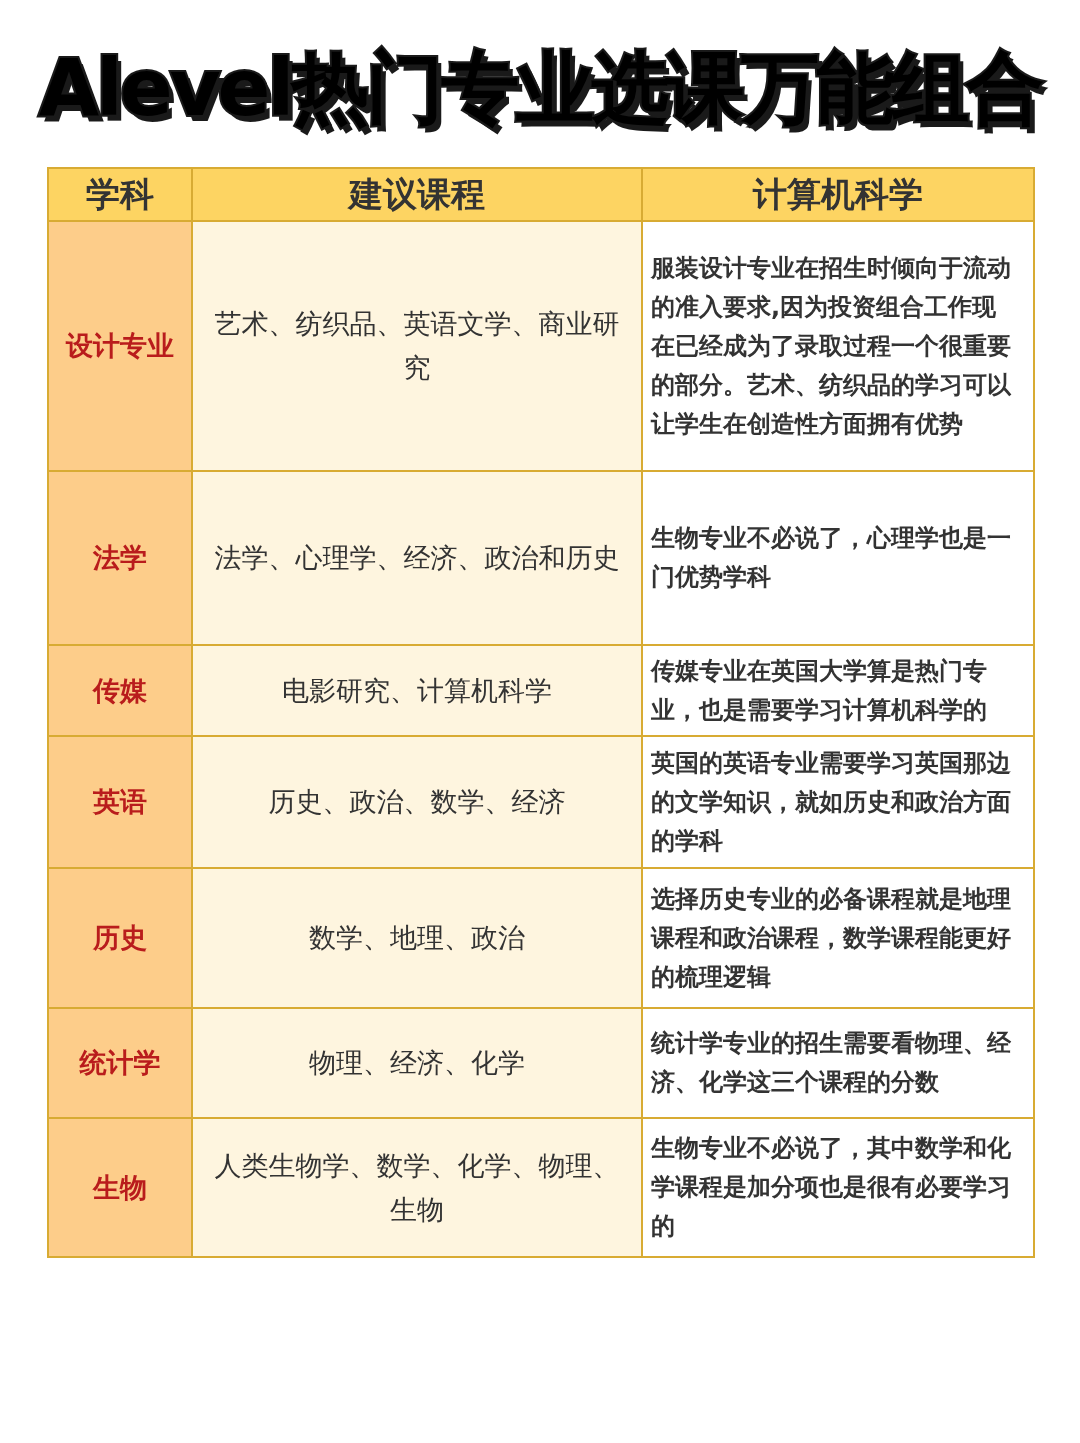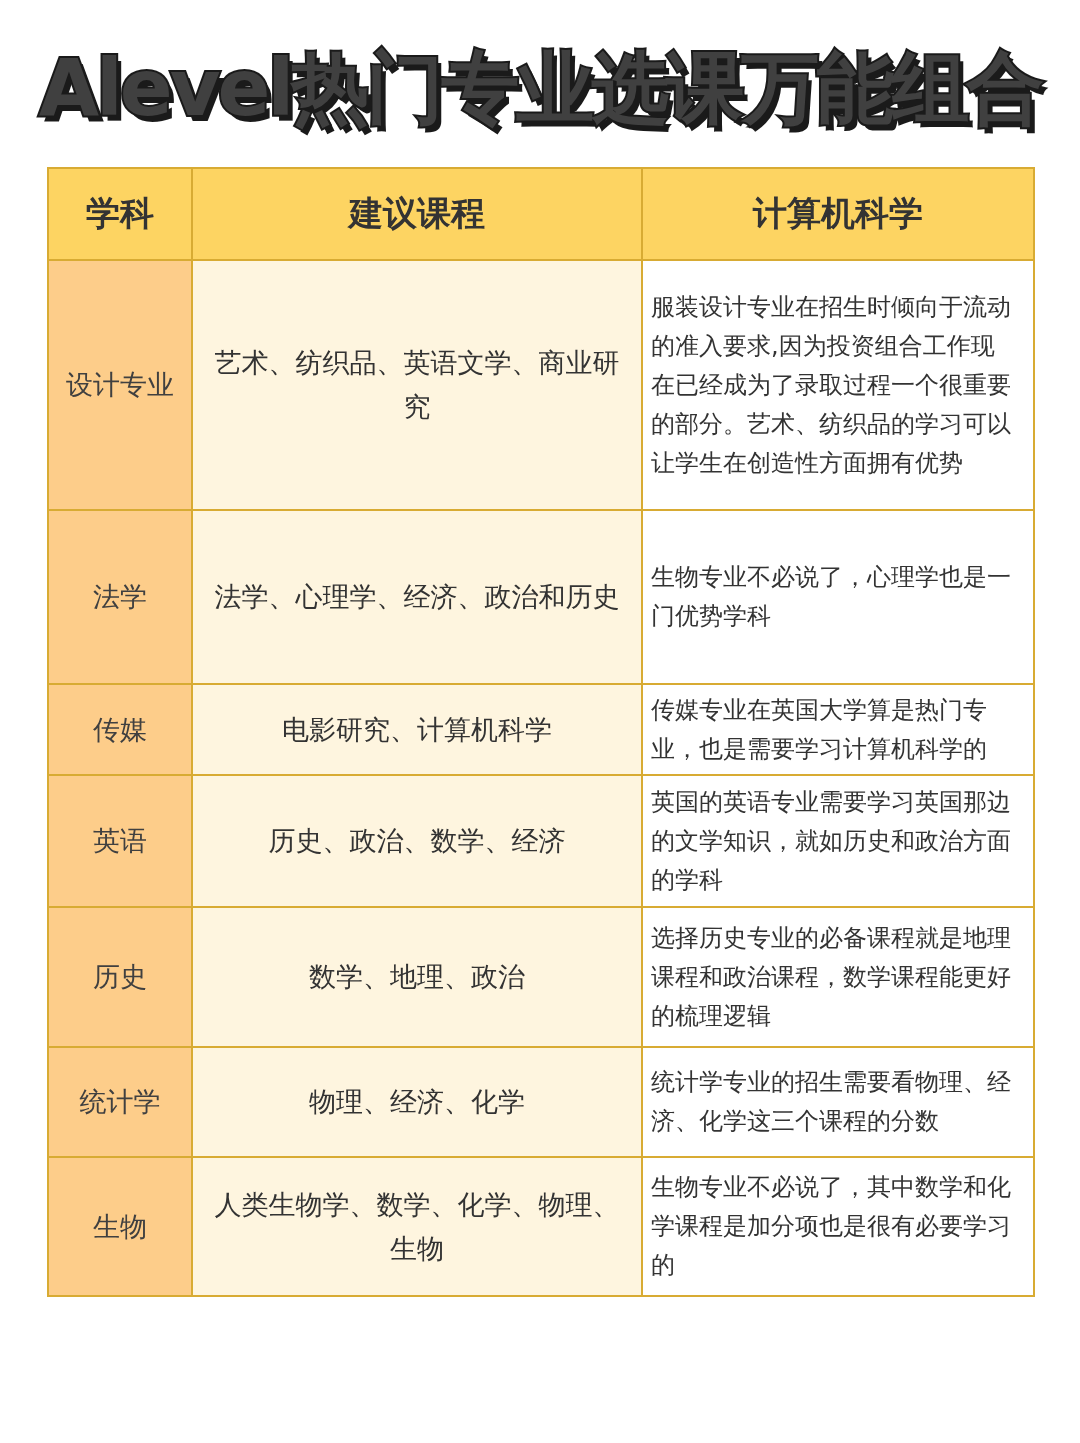--- a/index.html
+++ b/index.html
@@ -2,50 +2,50 @@
 <html><head>
 <meta charset="utf-8">
 <style>
   * { box-sizing: border-box; margin: 0; padding: 0; }
   html, body { width: 1080px; height: 1443px; background: #ffffff; overflow: hidden; }
   body { font-family: "DejaVu Sans", "Liberation Sans", sans-serif; color: #333333; position: relative; }
 
   .title {
     position: absolute; left: 0; top: 38px; width: 1080px; height: 100px;
     text-align: center; font-size: 78px; font-weight: 900; line-height: 100px;
-    color: #404040; letter-spacing: -3px;
+    color: #000000; letter-spacing: -3px;
     -webkit-text-stroke: 4px #1a1a1a;
     paint-order: stroke fill;
     text-shadow: 5px 6px 0 #1a1a1a;
   }
 
   table.grid {
     position: absolute; left: 47px; top: 167px; width: 986px;
     border-collapse: collapse; table-layout: fixed;
   }
   table.grid col.c1 { width: 144px; }
   table.grid col.c2 { width: 450px; }
   table.grid col.c3 { width: 392px; }
   table.grid th, table.grid td { border: 2.5px solid #d8ab33; vertical-align: middle; }
 
   table.grid thead th {
-    background: #fdd462; height: 92px; font-size: 34px; font-weight: 700;
+    background: #fdd462; height: 53px; font-size: 34px; font-weight: 700;
     color: #333333; text-align: center;
   }
 
   td.subject {
-    background: #fdcd8a; text-align: center; font-size: 27px; font-weight: 400; color: #404040;
+    background: #fdcd8a; text-align: center; font-size: 27px; font-weight: 700; color: #b91c1c;
   }
   td.courses {
     background: #fef5df; text-align: center; font-size: 27px; line-height: 44px;
     padding: 0 18px; color: #333333;
   }
   td.reason {
     background: #ffffff; text-align: left; font-size: 24px; line-height: 39px;
-    padding: 4px 19px 4px 8px; color: #333333;
+    padding: 4px 19px 4px 8px; color: #333333; font-weight: bold;
   }
 </style>
 </head>
 <body>
 
 <h1 class="title">Alevel热门专业选课万能组合</h1>
 
 <table class="grid">
   <colgroup>
       <col class="c1">

